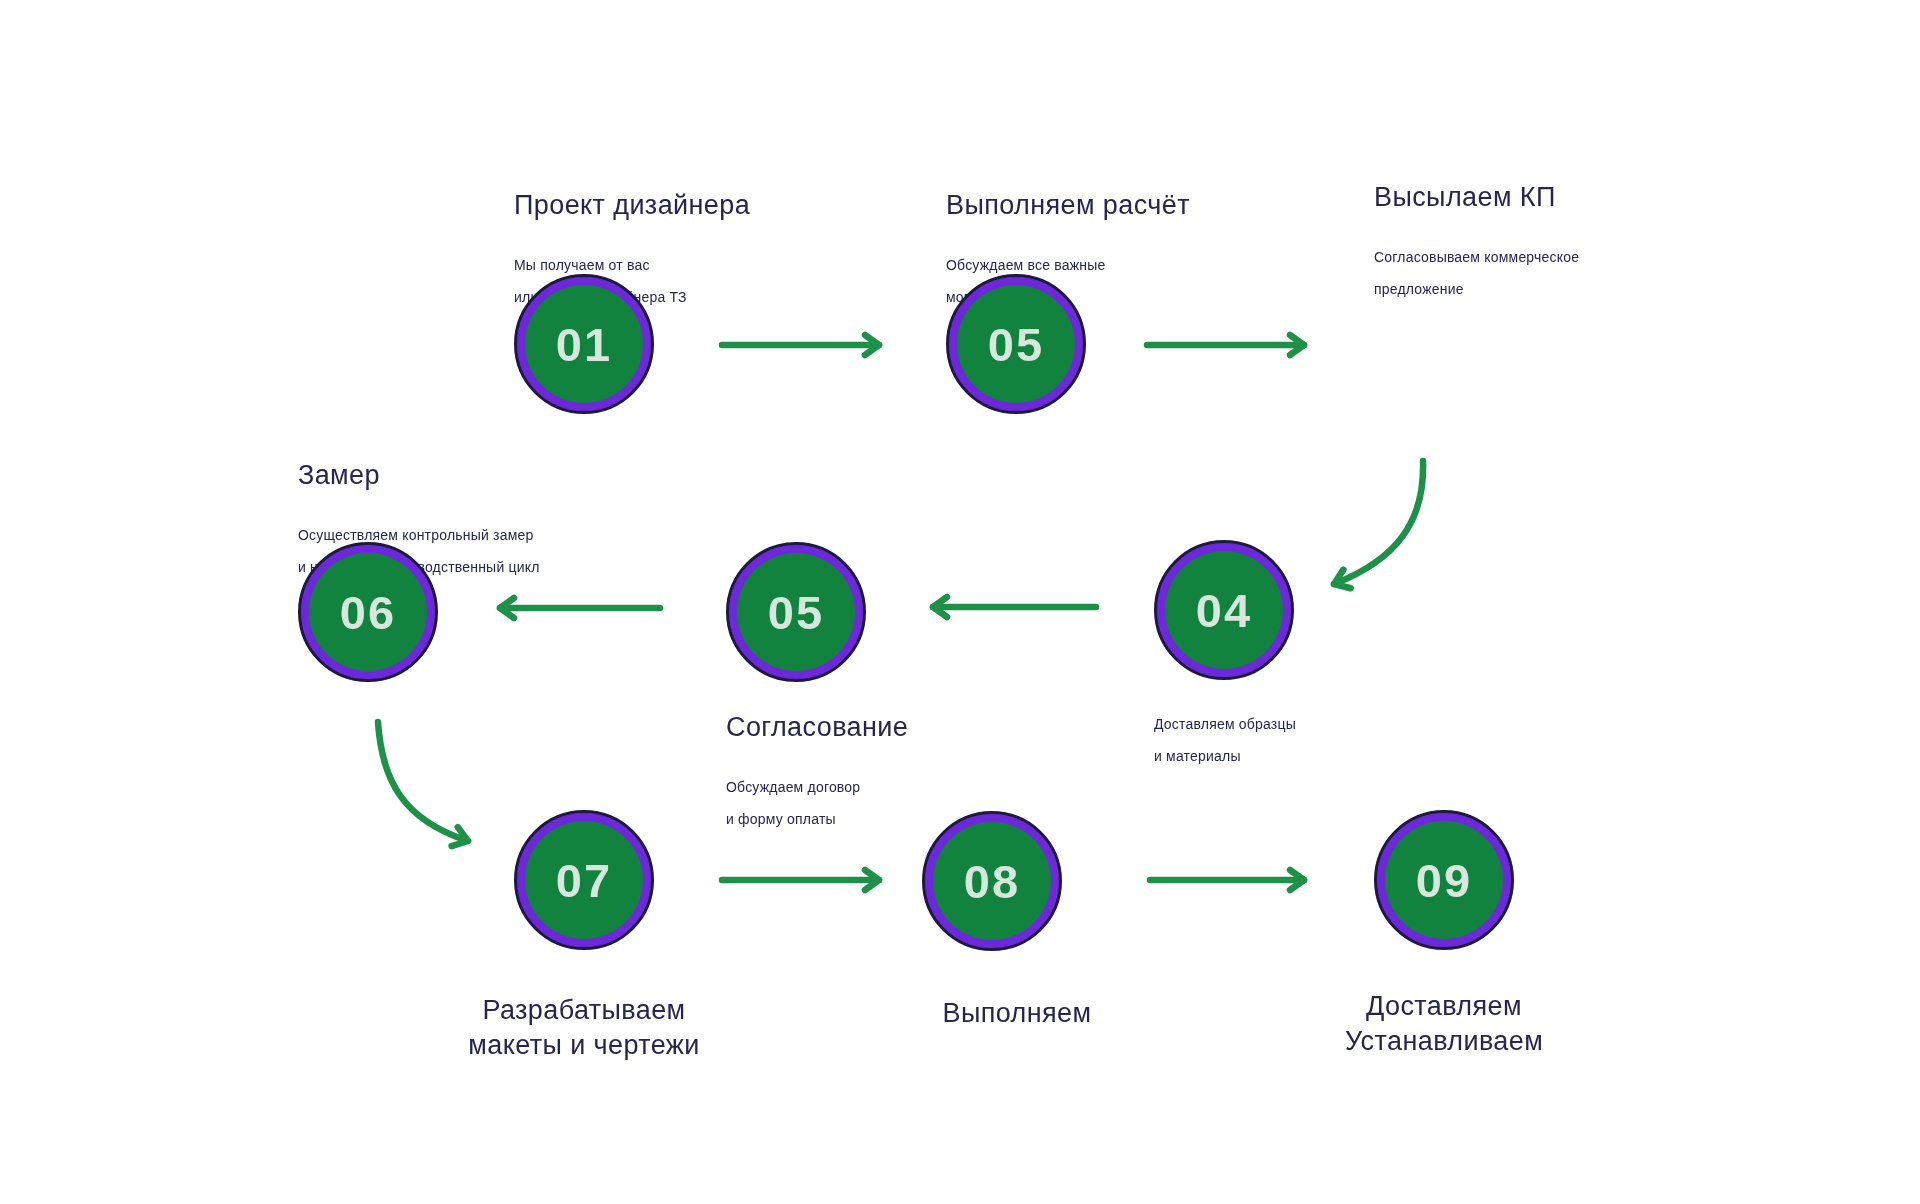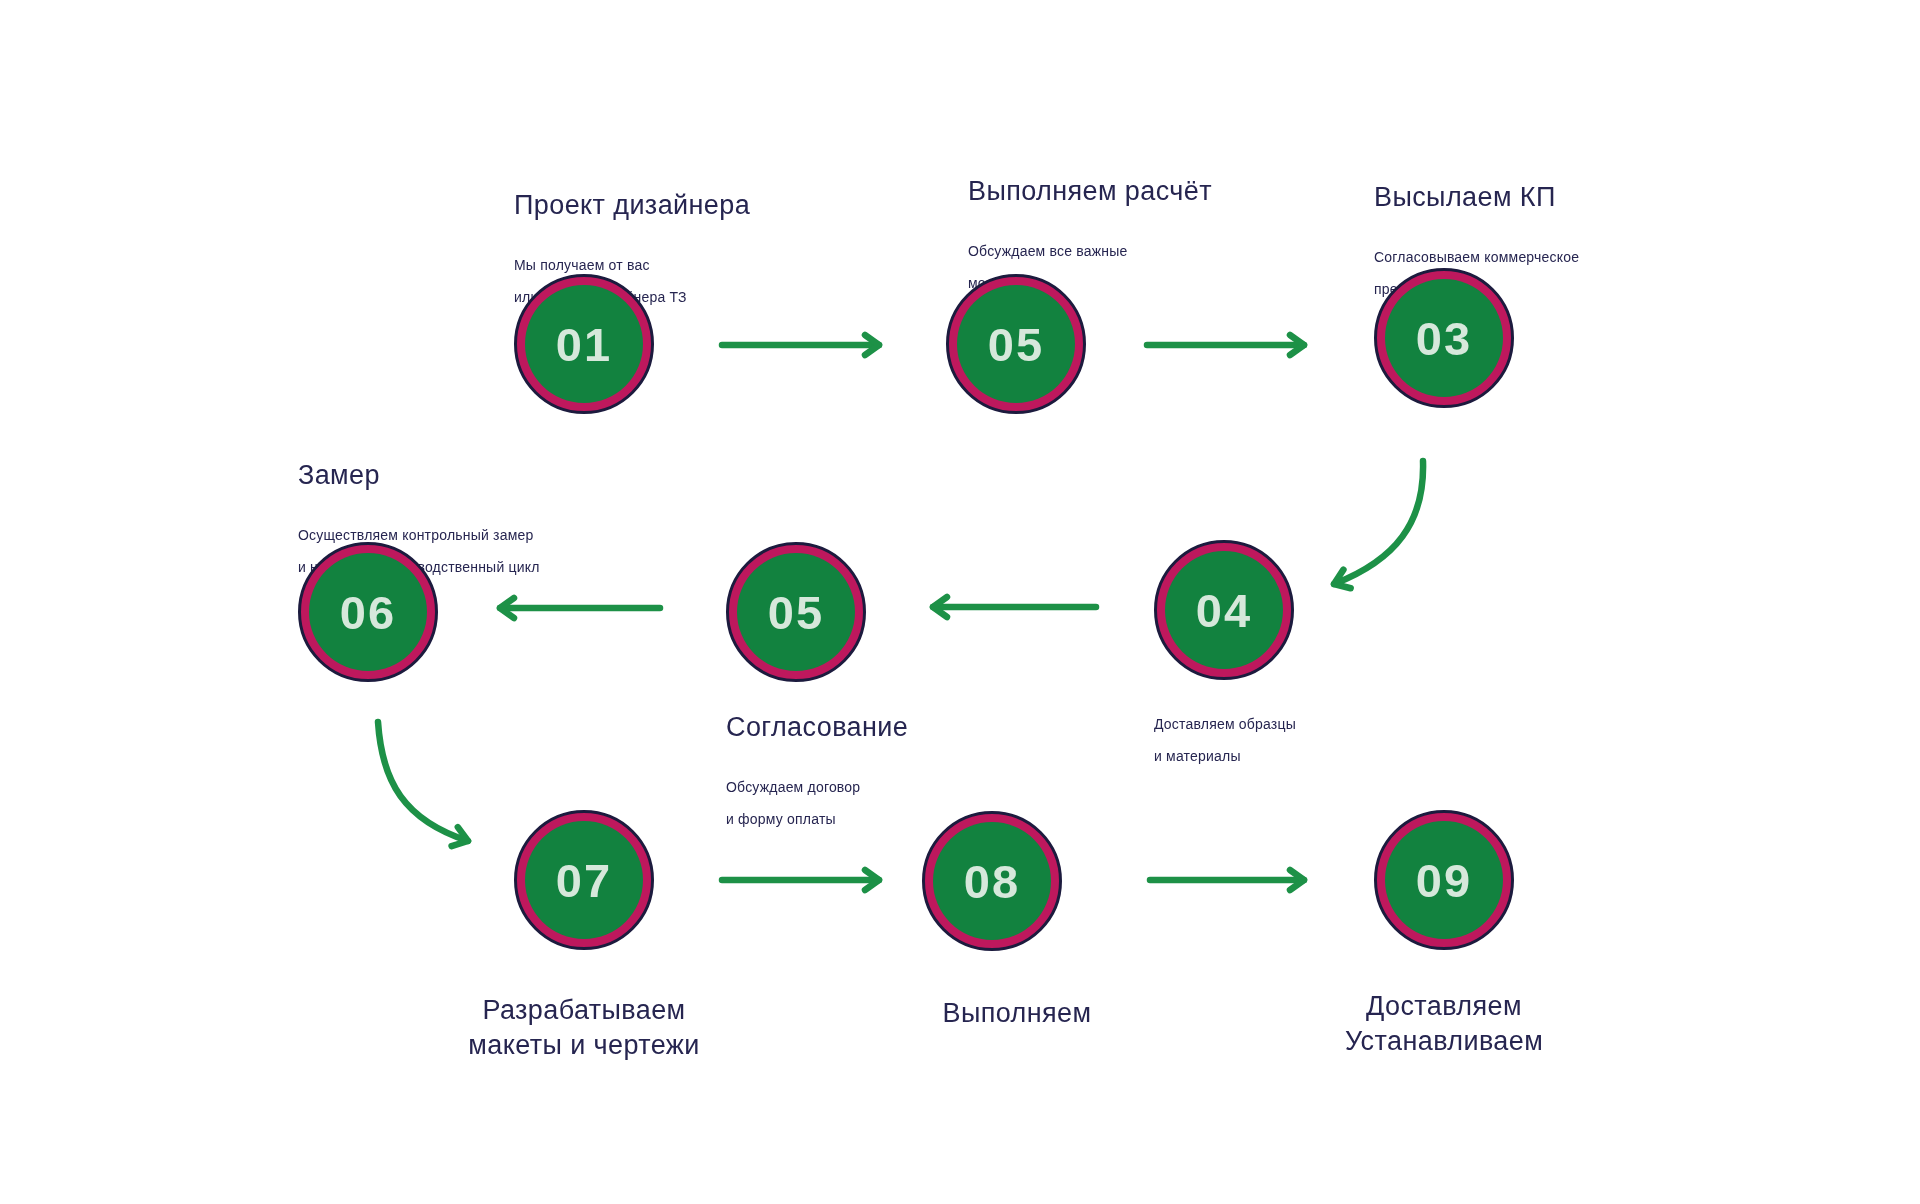--- a/index.html
+++ b/index.html
@@ -17,21 +17,21 @@
     background:var(--background);overflow:hidden;
     font-family:"Liberation Sans","DejaVu Sans",sans-serif;
     color:var(--text-navy);
   }
   .arrows{position:absolute;left:0;top:0;width:1920px;height:1204px;pointer-events:none;}
   .arrow{fill:none;stroke:var(--arrow-green);stroke-width:6.5;stroke-linecap:round;stroke-linejoin:round;}
   .arrow-head{fill:none;stroke:var(--arrow-green);stroke-width:6.5;stroke-linecap:round;stroke-linejoin:round;}
 
   .step-circle{
     position:absolute;width:140px;height:140px;border-radius:50%;
-    border:3px solid var(--ring-navy);background:#be185d;
+    border:3px solid var(--ring-navy);background:#6d28d9;
     display:flex;align-items:center;justify-content:center;
   }
   .circle-inner{
     width:118px;height:118px;border-radius:50%;
     background:var(--circle-green);
     display:flex;align-items:center;justify-content:center;
   }
   .num{
     font-size:47px;font-weight:700;letter-spacing:2px;
     color:var(--number-color);line-height:1;
@@ -49,21 +49,21 @@
   .bottom-label{text-align:center;}
   .bottom-label .title{margin:0;line-height:35px;}
 
   
   .c1{left:514px;top:274px;} .c2{left:946px;top:274px;} .c3{left:1374px;top:268px;}
   .c4{left:1154px;top:540px;} .c5{left:726px;top:542px;} .c6{left:298px;top:542px;}
   .c7{left:514px;top:810px;} .c8{left:922px;top:811px;} .c9{left:1374px;top:810px;}
 
   
   .t1{left:514px;top:170px;width:420px;}
-  .t2{left:946px;top:156px;width:420px;margin-left:22px;}
+  .t2{left:946px;top:170px;width:420px;}
   .t3{left:1374px;top:162px;width:430px;}
   .t6{left:298px;top:440px;width:480px;}
   .t5{left:726px;top:692px;width:380px;}
   .t4{left:1154px;top:690px;width:400px;}
   .b7{left:364px;top:975px;width:440px;}
   .b8{left:797px;top:978px;width:440px;}
   .b9{left:1224px;top:971px;width:440px;}
 </style>
 </head>
 <body>
@@ -130,25 +130,20 @@
   <div class="step-circle c1">
     <div class="circle-inner">
       <span class="num">01</span>
     </div>
   </div>
   <div class="step-circle c2">
     <div class="circle-inner">
       <span class="num">05</span>
     </div>
   </div>
-  <div class="step-circle c3">
-    <div class="circle-inner">
-      <span class="num">03</span>
-    </div>
-  </div>
   <div class="step-circle c4">
     <div class="circle-inner">
       <span class="num">04</span>
     </div>
   </div>
   <div class="step-circle c5">
     <div class="circle-inner">
       <span class="num">05</span>
     </div>
   </div>

